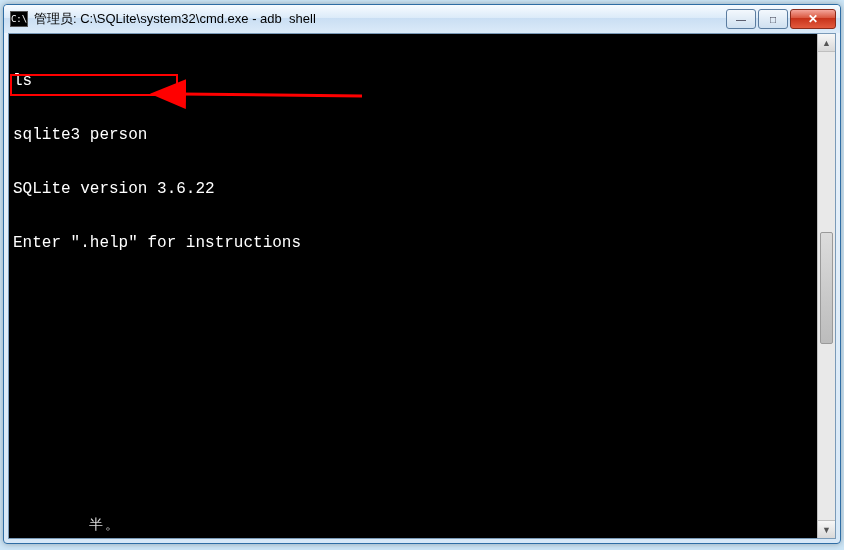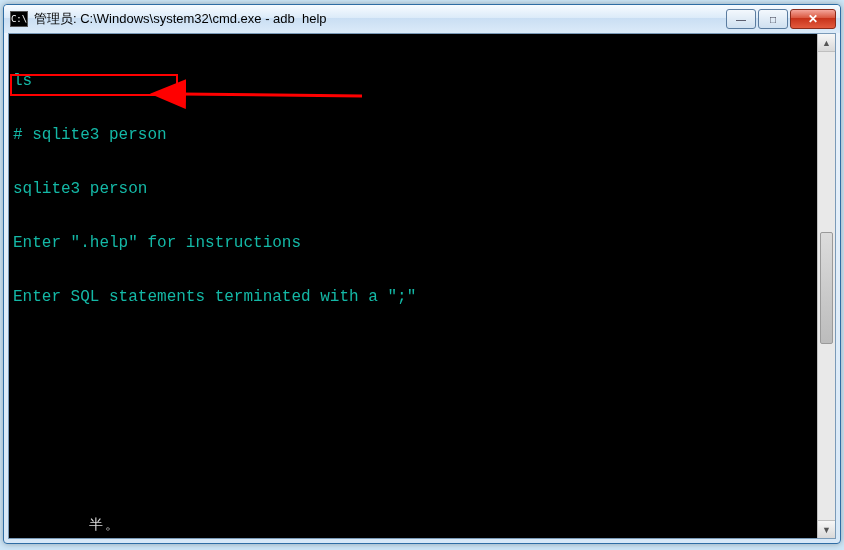--- a/index.html
+++ b/index.html
@@ -87,21 +87,21 @@
   }
   .terminal {
     position: absolute;
     left: 4px;
     top: 2px;
     right: 18px;
     bottom: 2px;
     font-family: "NSimSun","SimSun",Consolas,"Courier New",monospace;
     font-size: 16px;
     line-height: 18px;
-    color: #14b8a6;
+    color: #ffffff;
     white-space: pre;
   }
   .term-line { height: 18px; }
   .cursor {
     display: inline-block;
     width: 9px;
     height: 3px;
     background: #fff;
     vertical-align: -1px;
     margin-left: 1px;
@@ -155,35 +155,34 @@
     font-size:14px;
     letter-spacing:2px;
   }
 </style>
 </head>
 <body>
 
 <div class="window">
   <div class="titlebar">
     <div class="icon-box">C:\</div>
-    <div class="title-text">管理员: C:\Windows\system32\cmd.exe - adb  help</div>
+    <div class="title-text">管理员: C:\SQLite\system32\cmd.exe - adb  shell</div>
     <div class="win-buttons">
       <div class="win-btn">—</div>
       <div class="win-btn">□</div>
       <div class="win-btn close">✕</div>
     </div>
   </div>
 
   <div class="client-area">
     <div class="terminal">
       <div class="term-line">ls</div>
-      <div class="term-line"># sqlite3 person</div>
       <div class="term-line">sqlite3 person</div>
+      <div class="term-line">SQLite version 3.6.22</div>
       <div class="term-line">Enter ".help" for instructions</div>
-      <div class="term-line">Enter SQL statements terminated with a ";"</div>
     </div>
 
     <div class="scrollbar">
       <div class="sb-btn">▲</div>
       <div class="sb-track">
         <div class="sb-thumb"></div>
       </div>
       <div class="sb-btn bottom">▼</div>
     </div>
 

